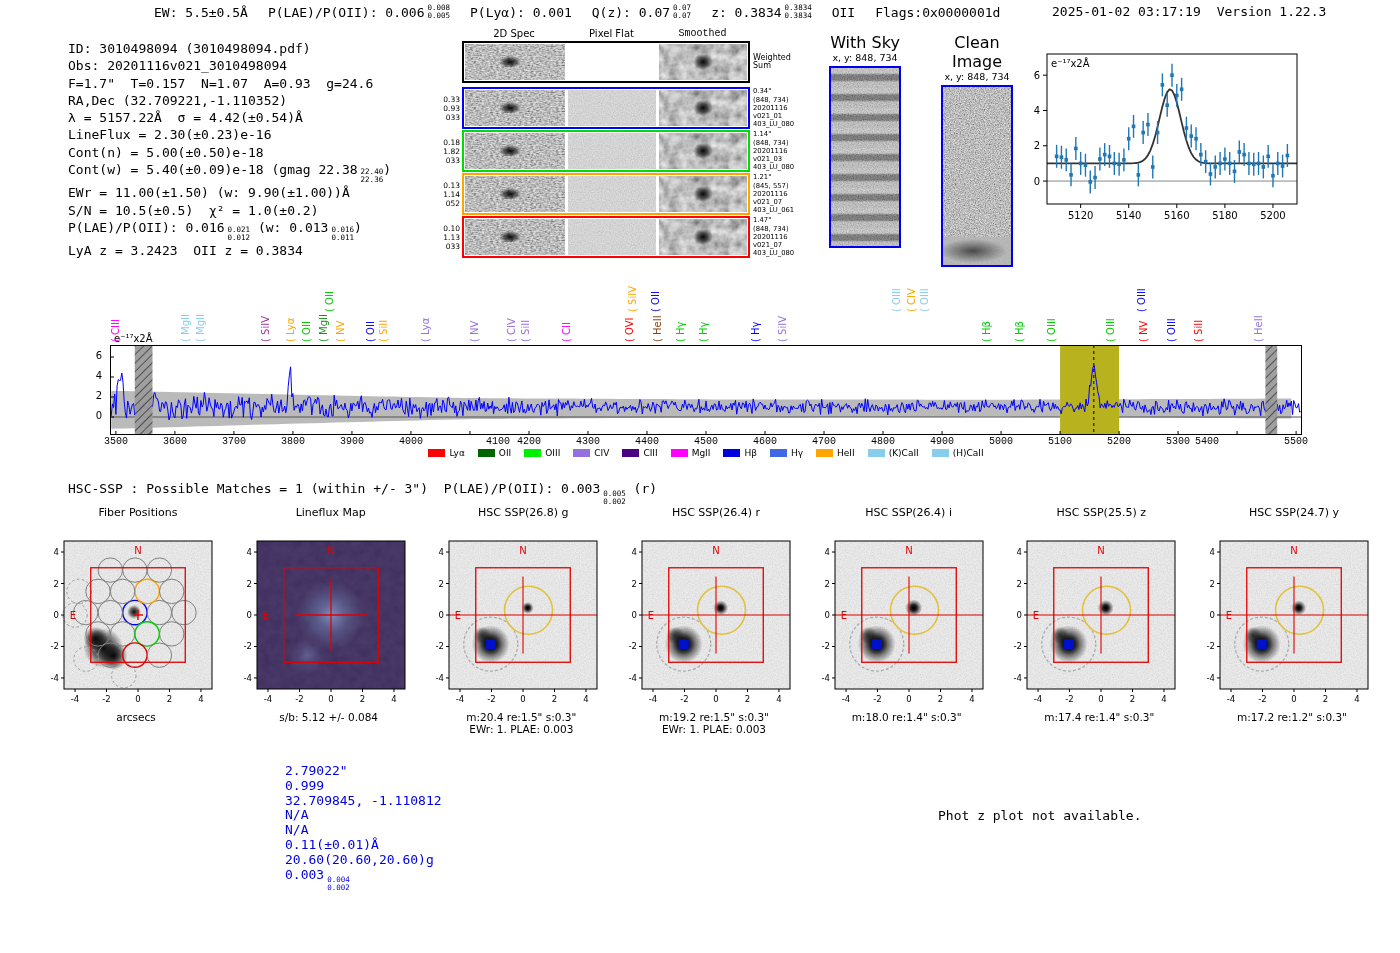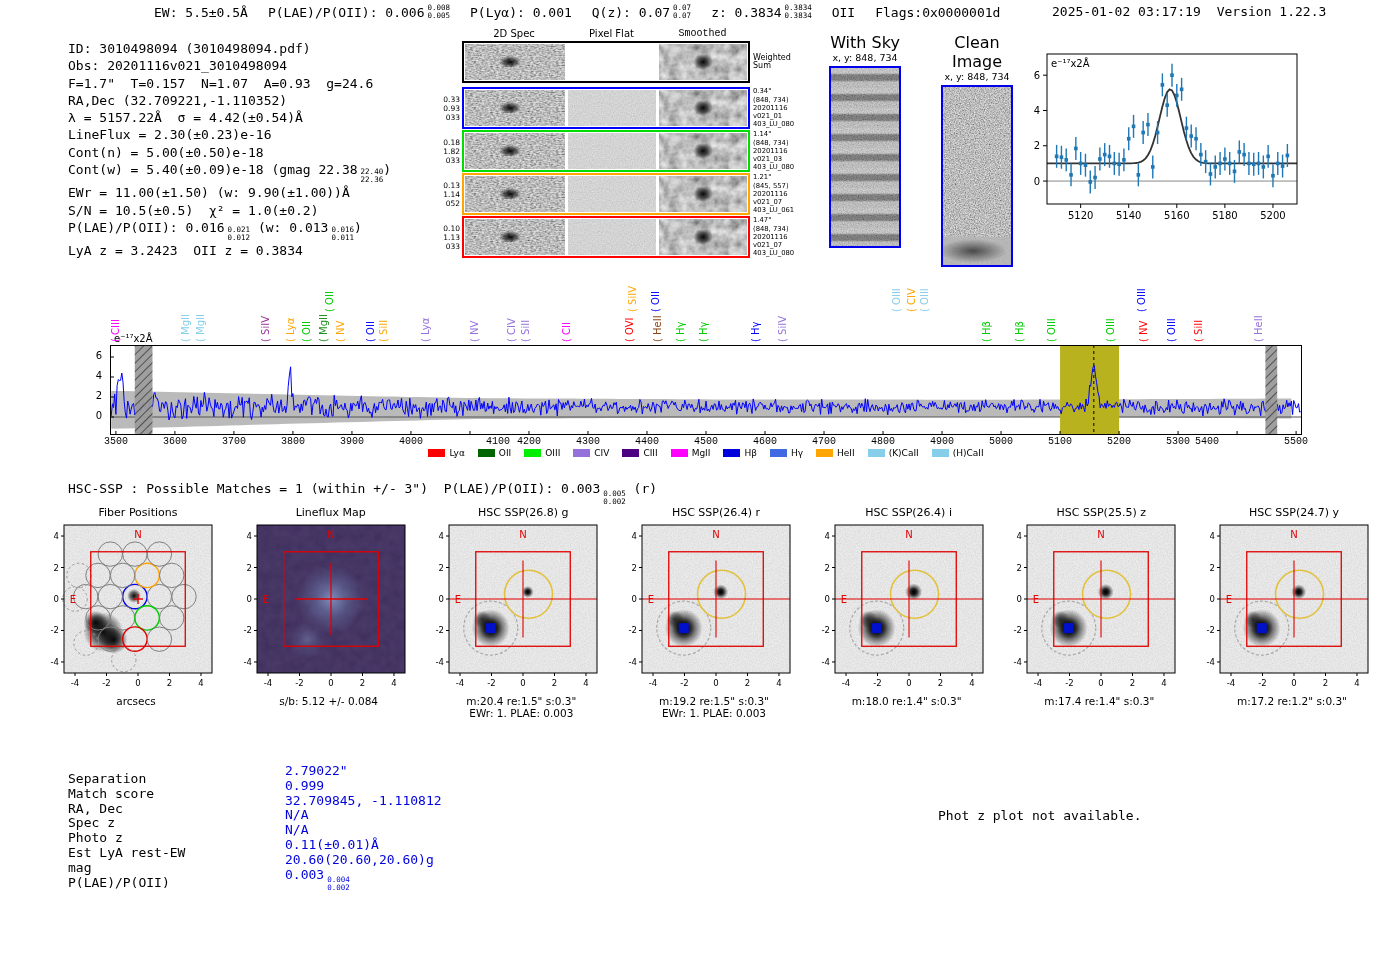--- a/index.html
+++ b/index.html
@@ -39,21 +39,21 @@
   .yt{position:absolute;left:84px;width:18px;text-align:right;font-size:10px;}
   .lnlbl{position:absolute;font-size:10px;transform-origin:0 100%;transform:rotate(-90deg);white-space:pre;}
   #legend{left:110px;top:448px;width:1192px;display:flex;justify-content:center;gap:13px;font-size:9px;align-items:center;}
   .lgi{display:inline-flex;align-items:center;gap:4px;}
   .lgsw{display:inline-block;width:17px;height:8px;}
   
   #hsc-line{left:68px;top:481px;font-size:13px;}
   
   #cutouts{left:28px;top:506px;width:1344px;display:flex;justify-content:space-between;}
   .cpanel{width:188px;}
-  .ctitle{margin-left:36px;width:148px;text-align:center;font-size:11px;margin-bottom:2px;}
+  .ctitle{margin-left:36px;width:148px;text-align:center;font-size:11px;margin-bottom:18px;}
   .cxlabel{margin-left:28px;width:160px;text-align:center;font-size:10.5px;margin-top:-2px;}
   .cline2{margin-left:28px;width:160px;text-align:center;font-size:10.5px;}
   
   #match-labels{left:68px;top:772px;font-size:13px;line-height:14.8px;}
   #match-values{left:285px;top:764px;font-size:13px;line-height:14.8px;color:#0000dd;}
   #photz-note{left:938px;top:808px;font-size:13px;}
   svg text{font-family:"DejaVu Sans",sans-serif;}
 </style>
 </head>
 <body>
@@ -837,17 +837,16 @@
           <text x="78.51063829787233" y="165" font-size="8.5" text-anchor="middle">-2</text>
           <line x1="110" y1="152" x2="110" y2="155" stroke="#000"></line>
           <text x="110" y="165" font-size="8.5" text-anchor="middle">0</text>
           <line x1="141.48936170212767" y1="152" x2="141.48936170212767" y2="155" stroke="#000"></line>
           <text x="141.48936170212767" y="165" font-size="8.5" text-anchor="middle">2</text>
           <line x1="172.9787234042553" y1="152" x2="172.9787234042553" y2="155" stroke="#000"></line>
           <text x="172.9787234042553" y="165" font-size="8.5" text-anchor="middle">4</text>
         </svg><div class="cxlabel">m:17.2  re:1.2"  s:0.3"</div></div>
     </div>
 
-  <div id="match-labels" class="abs mono pre"><div>Separation</div><div>Match score</div><div>RA, Dec</div><div>Spec z</div><div>Photo z</div><div>Est LyA rest-EW</div><div>mag</div><div>P(LAE)/P(OII)</div></div>
   <div id="match-values" class="abs mono pre"><div><span class="pre">2.79022"</span></div><div><span class="pre">0.999</span></div><div><span class="pre">32.709845, -1.110812</span></div><div><span class="pre">N/A</span></div><div><span class="pre">N/A</span></div><div><span class="pre">0.11(±0.01)Å</span></div><div><span class="pre">20.60(20.60,20.60)g</span></div><div><span class="pre">0.003</span><span class="frac"><span>0.004</span><span>0.002</span></span></div></div>
   <div id="photz-note" class="abs mono">Phot z plot not available.</div>
 
 </div>
 
 </body></html>

